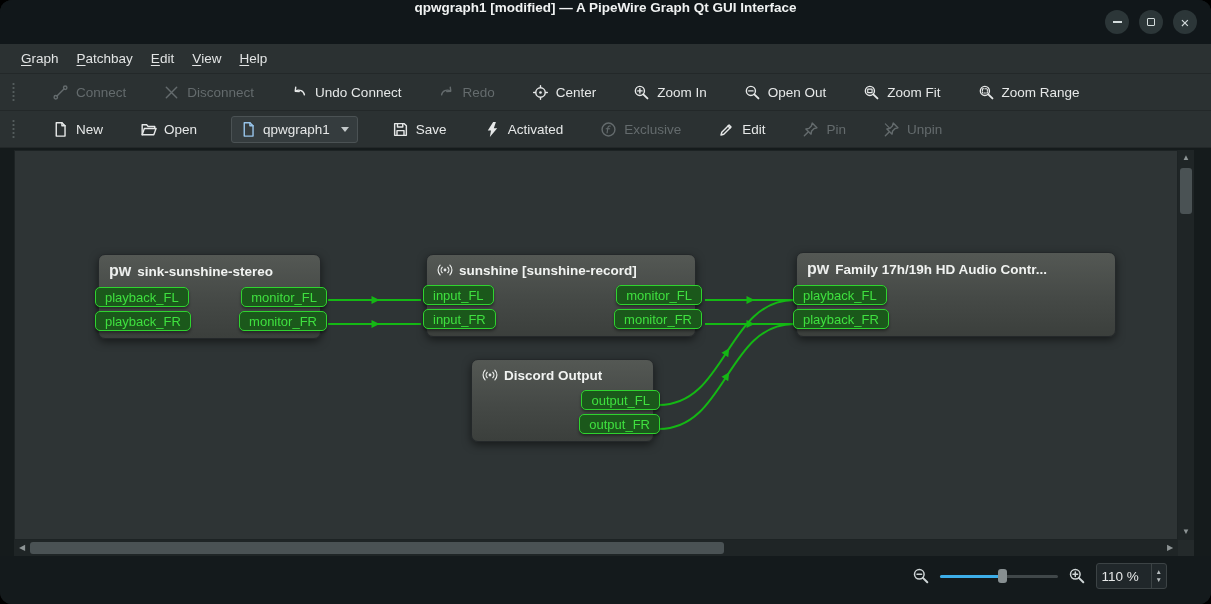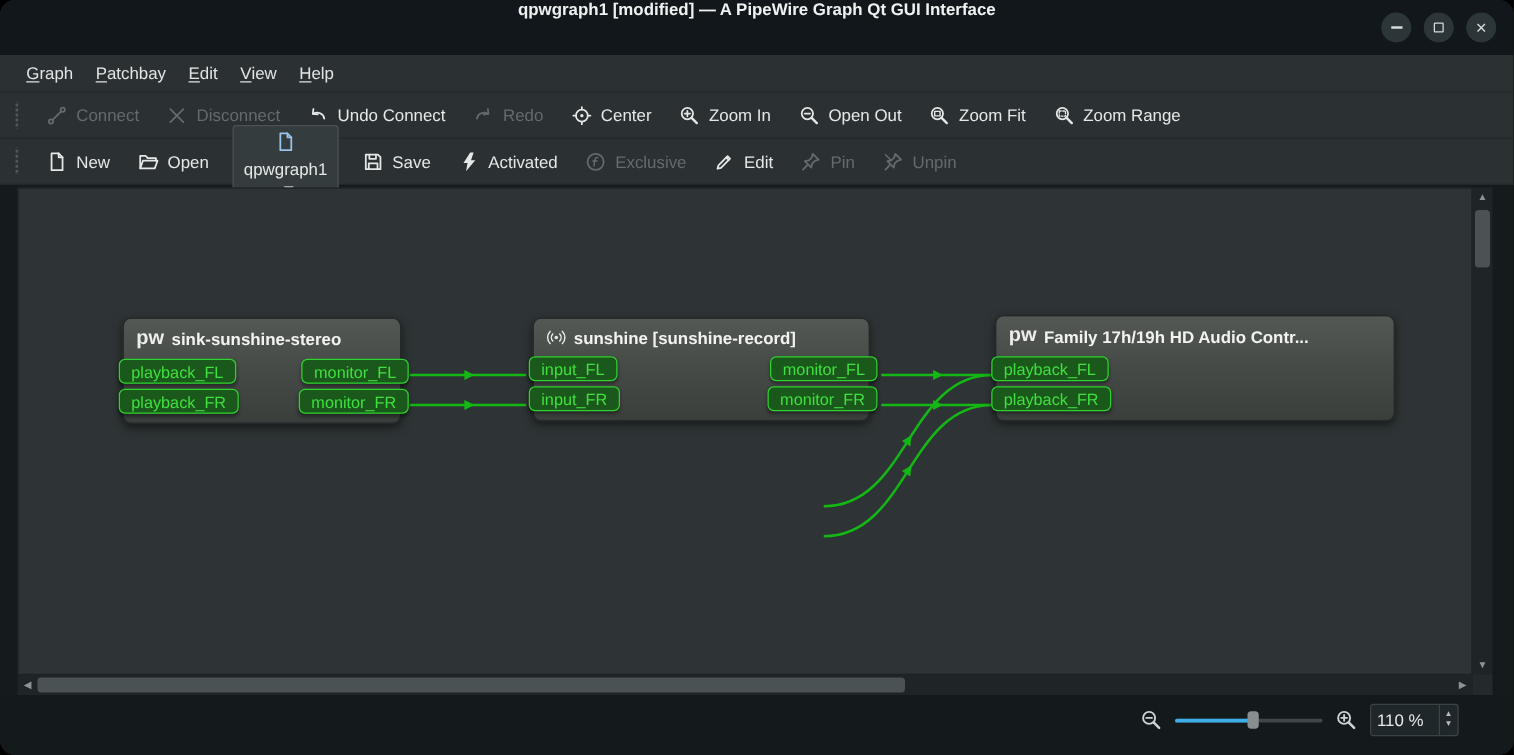--- a/index.html
+++ b/index.html
@@ -16,29 +16,29 @@
   .glyph-min { width: 9px; height: 2px; background: #d4dcdd; display: block; }
   .glyph-max { width: 8px; height: 8px; border: 1.4px solid #d4dcdd; border-radius: 1px; display: block; }
   .glyph-close { font-size: 15px; line-height: 1; }
 
   
   .menubar { height: 30px; background: #2b3132; display: flex; align-items: stretch; padding-left: 12px; font-size: 13.5px; border-bottom: 1px solid #232829; }
   .menu-item { display: flex; align-items: center; padding: 0 9px; color: #e2e4e4; }
   .menu-item u { text-underline-offset: 2px; }
 
   
-  .toolbar { height: 37px; background: #2b3132; display: flex; align-items: center; padding: 0 6px; gap: 4px; border-bottom: 1px solid #232829; font-size: 13.5px; }
+  .toolbar { height: 37px; background: #2b3132; display: flex; align-items: center; padding: 0 6px; gap: 19px; border-bottom: 1px solid #232829; font-size: 13.5px; }
   .tb-handle { width: 5px; height: 22px; margin: 0 8px 0 5px;
                background-image: radial-gradient(circle, #545c5d 1px, transparent 1.2px);
                background-size: 5px 4px; background-position: center; }
   .tbtn { display: flex; align-items: center; gap: 7px; padding: 6px 9px; background: none; border: none;
           color: #e6e8e8; font: inherit; border-radius: 3px; white-space: nowrap; }
   .tbtn.disabled { color: #646b6d; }
   .icon { width: 17px; height: 17px; stroke: currentColor; fill: none; stroke-width: 1.5; stroke-linecap: round; stroke-linejoin: round; flex: none; }
-  .combo { display: flex; align-items: center; gap: 6px; background: #353c3e; border: 1px solid #4b5254; border-radius: 3px; padding: 4px 8px; margin: 0 6px; color: #e6e8e8; font: inherit; flex-direction: column; }
+  .combo { display: flex; align-items: center; gap: 6px; background: #353c3e; border: 1px solid #4b5254; border-radius: 3px; padding: 4px 8px; margin: 0 6px; color: #e6e8e8; font: inherit; }
   .combo .icon { color: #97c4ea; }
   .combo-arrow { width: 0; height: 0; border-left: 4px solid transparent; border-right: 4px solid transparent; border-top: 5px solid #c3c9ca; margin-left: 5px; }
 
   
   .canvas-wrap { position: absolute; left: 14px; top: 150px; width: 1180px; height: 406px; }
   .canvas { position: absolute; left: 0; top: 0; width: 1164px; height: 390px; background: #2e3435; border: 1px solid #1d2324; overflow: hidden; }
   .wires { position: absolute; left: 0; top: 0; pointer-events: none; }
   .wire { stroke: #14b814; stroke-width: 2; fill: none; }
   .wire-arrow { fill: #14b814; stroke: none; }
 
@@ -332,20 +332,38 @@
           <span class="node-title">Family 17h/19h HD Audio Contr...</span>
         </div>
         <div class="ports">
           <div class="pcol in">
             <div class="port in">playback_FL</div>
             <div class="port in">playback_FR</div>
           </div>
         </div>
       </div>
 
+      <div class="node" style="left:456px; top:208px; width:183px;">
+        <div class="node-header">
+          <svg class="app-icon" viewBox="0 0 18 18">
+              <circle cx="9" cy="9" r="1.6" fill="currentColor" stroke="none"></circle>
+              <path d="M5.9 5.9 A4.4 4.4 0 0 0 5.9 12.1"></path>
+              <path d="M3.5 3.5 A7.8 7.8 0 0 0 3.5 14.5"></path>
+              <path d="M12.1 5.9 A4.4 4.4 0 0 1 12.1 12.1"></path>
+              <path d="M14.5 3.5 A7.8 7.8 0 0 1 14.5 14.5"></path>
+            </svg>
+          <span class="node-title">Discord Output</span>
+        </div>
+        <div class="ports">
+          <div class="pcol out">
+            <div class="port out">output_FL</div>
+            <div class="port out">output_FR</div>
+          </div>
+        </div>
+      </div>
 
     </div>
 
     <div class="vscroll">
       <div class="sarrow up">▲</div>
       <div class="vthumb"></div>
       <div class="sarrow down">▼</div>
     </div>
 
     <div class="hscroll">

